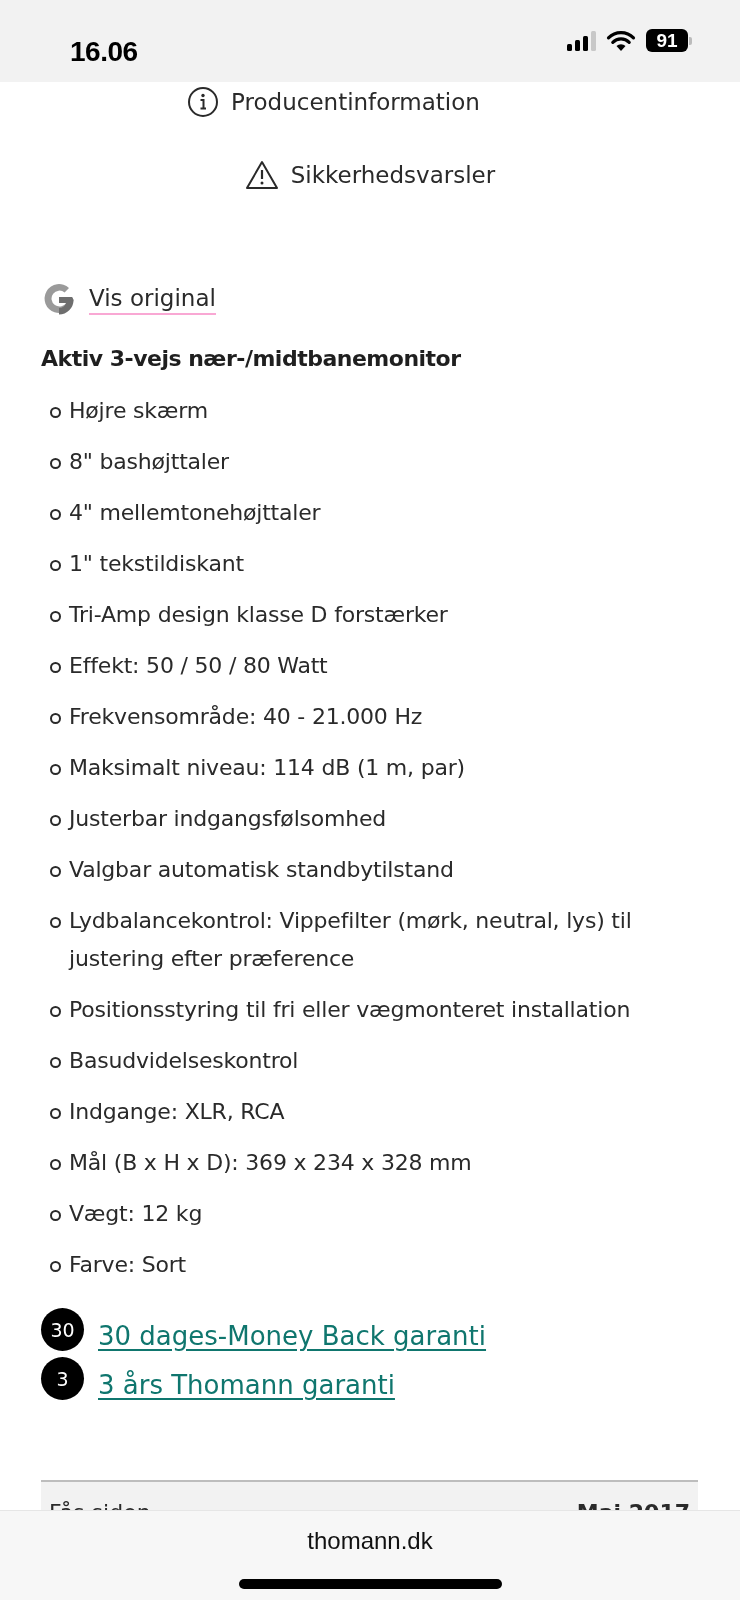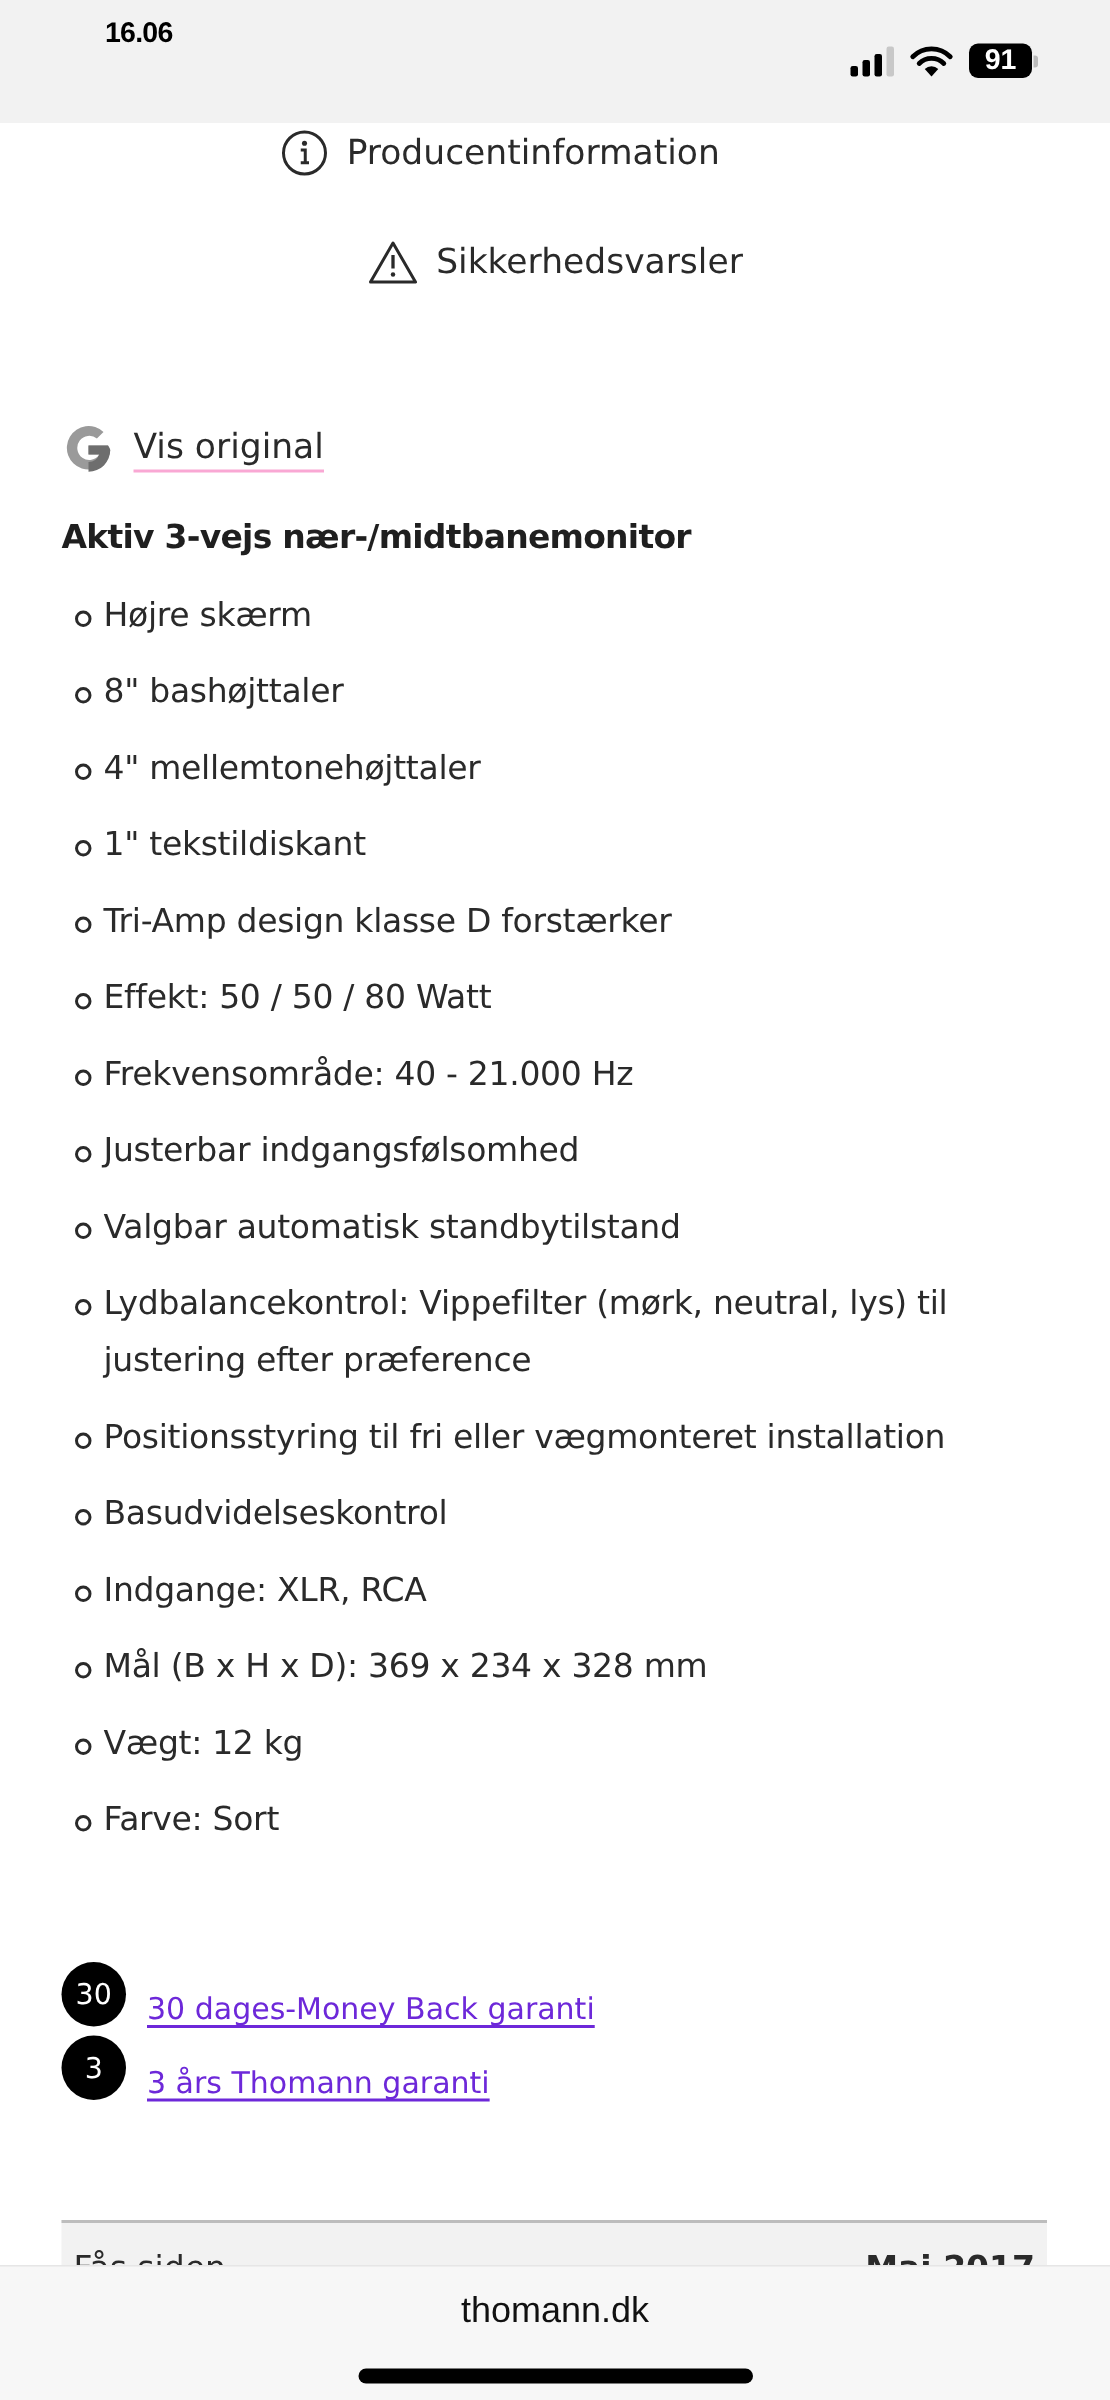--- a/index.html
+++ b/index.html
@@ -1,20 +1,20 @@
 <!DOCTYPE html>
 <html><head>
   <meta charset="utf-8">
   <style>
     * { box-sizing: border-box; margin: 0; padding: 0; }
     html, body { width: 740px; height: 1600px; overflow: hidden; background: #ffffff; }
     body { font-family: "DejaVu Sans", "Liberation Sans", sans-serif; color: #2a2a2a; position: relative; }
 
     .status-bar { position: absolute; top: 0; left: 0; width: 740px; height: 82px; background: #f2f2f2; z-index: 5; }
-    .status-time { position: absolute; left: 70px; top: 12px; font-family: "Liberation Sans", sans-serif; font-weight: bold; font-size: 19px; color: #000; letter-spacing: -0.5px; }
+    .status-time { position: absolute; left: 70px; top: 36px; font-family: "Liberation Sans", sans-serif; font-weight: bold; font-size: 28px; color: #000; letter-spacing: -0.5px; }
     .status-icons { position: absolute; right: 48px; top: 29px; display: flex; align-items: center; gap: 10px; }
     .signal { display: flex; align-items: flex-end; gap: 3px; height: 20px; }
     .signal span { width: 5px; background: #000; border-radius: 1.5px; }
     .signal span.off { background: #c8c8c8; }
     .battery { display: flex; align-items: center; }
     .battery-body { background: #000; color: #fff; border-radius: 6px; font-family: "Liberation Sans", sans-serif; font-weight: bold; font-size: 19px; width: 42px; height: 23px; display: flex; align-items: center; justify-content: center; }
     .battery-tip { width: 3px; height: 8px; background: #bbb; border-radius: 0 2px 2px 0; margin-left: 1px; }
 
     .content { position: absolute; top: 82px; left: 0; width: 740px; }
 
@@ -28,21 +28,21 @@
 
     .title { position: absolute; top: 264px; left: 41px; font-size: 22px; font-weight: bold; color: #1f1f1f; letter-spacing: -0.5px; }
 
     .features { position: absolute; top: 310px; left: 41px; width: 650px; list-style: none; }
     .features li { position: relative; padding-left: 28px; font-size: 22px; line-height: 38px; margin-bottom: 13px; color: #2a2a2a; letter-spacing: -0.2px; }
     .features li::before { content: ""; position: absolute; left: 9px; top: 15px; width: 7px; height: 7px; border: 2px solid #2a2a2a; border-radius: 50%; }
 
     .guarantees { position: absolute; top: 1225px; left: 41px; }
     .guarantee { display: flex; align-items: flex-end; gap: 14px; height: 44px; margin-bottom: 5px; }
     .badge { width: 43px; height: 43px; background: #000; color: #fff; border-radius: 50%; display: flex; align-items: center; justify-content: center; font-size: 19px; }
-    .guarantee a { font-size: 20px; color: #6d28d9; text-decoration: underline; text-underline-offset: 4px; }
+    .guarantee a { font-size: 26px; color: #0f766e; text-decoration: underline; text-underline-offset: 4px; }
 
     .spec-table { position: absolute; top: 1398px; left: 41px; width: 657px; height: 40px; background: #f2f2f2; border-top: 2px solid #bdbdbd; overflow: hidden; }
     .spec-row { display: flex; justify-content: space-between; padding: 18px 8px 0 8px; font-size: 22px; }
     .spec-row .val { font-weight: bold; }
 
     .browser-bar { position: absolute; left: 0; top: 1510px; width: 740px; height: 90px; background: #f7f7f7; border-top: 1px solid #e6e6e6; z-index: 6; }
     .url { position: absolute; top: 16px; width: 740px; text-align: center; font-family: "Liberation Sans", sans-serif; font-size: 24px; color: #111; }
     .home-indicator { position: absolute; left: 239px; top: 68px; width: 263px; height: 10px; background: #000; border-radius: 5px; }
   </style>
 </head>
@@ -100,20 +100,21 @@
   <h1 class="title">Aktiv 3-vejs nær-/midtbanemonitor</h1>
 
   <ul class="features">
     <li>Højre skærm</li>
     <li>8" bashøjttaler</li>
     <li>4" mellemtonehøjttaler</li>
     <li>1" tekstildiskant</li>
     <li>Tri-Amp design klasse D forstærker</li>
     <li>Effekt: 50 / 50 / 80 Watt</li>
     <li>Frekvensområde: 40 - 21.000 Hz</li>
+    <li>Maksimalt niveau: 114 dB (1 m, par)</li>
     <li>Justerbar indgangsfølsomhed</li>
     <li>Valgbar automatisk standbytilstand</li>
     <li>Lydbalancekontrol: Vippefilter (mørk, neutral, lys) til justering efter præference</li>
     <li>Positionsstyring til fri eller vægmonteret installation</li>
     <li>Basudvidelseskontrol</li>
     <li>Indgange: XLR, RCA</li>
     <li>Mål (B x H x D): 369 x 234 x 328 mm</li>
     <li>Vægt: 12 kg</li>
     <li>Farve: Sort</li>
   </ul>

